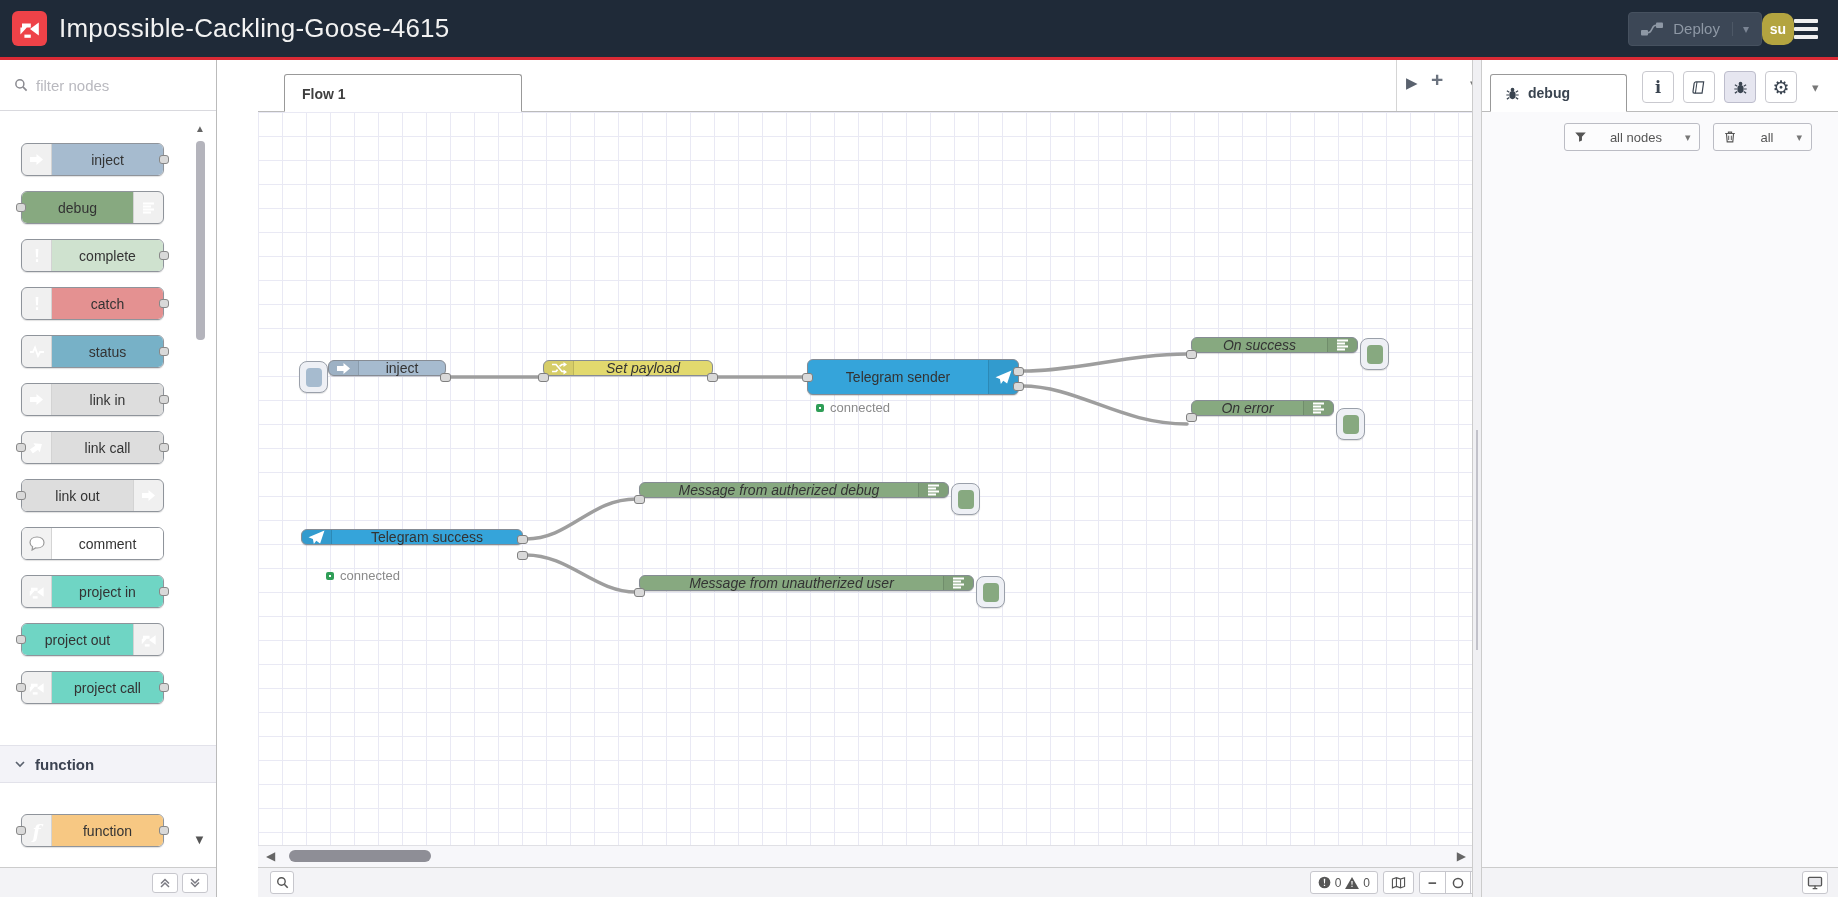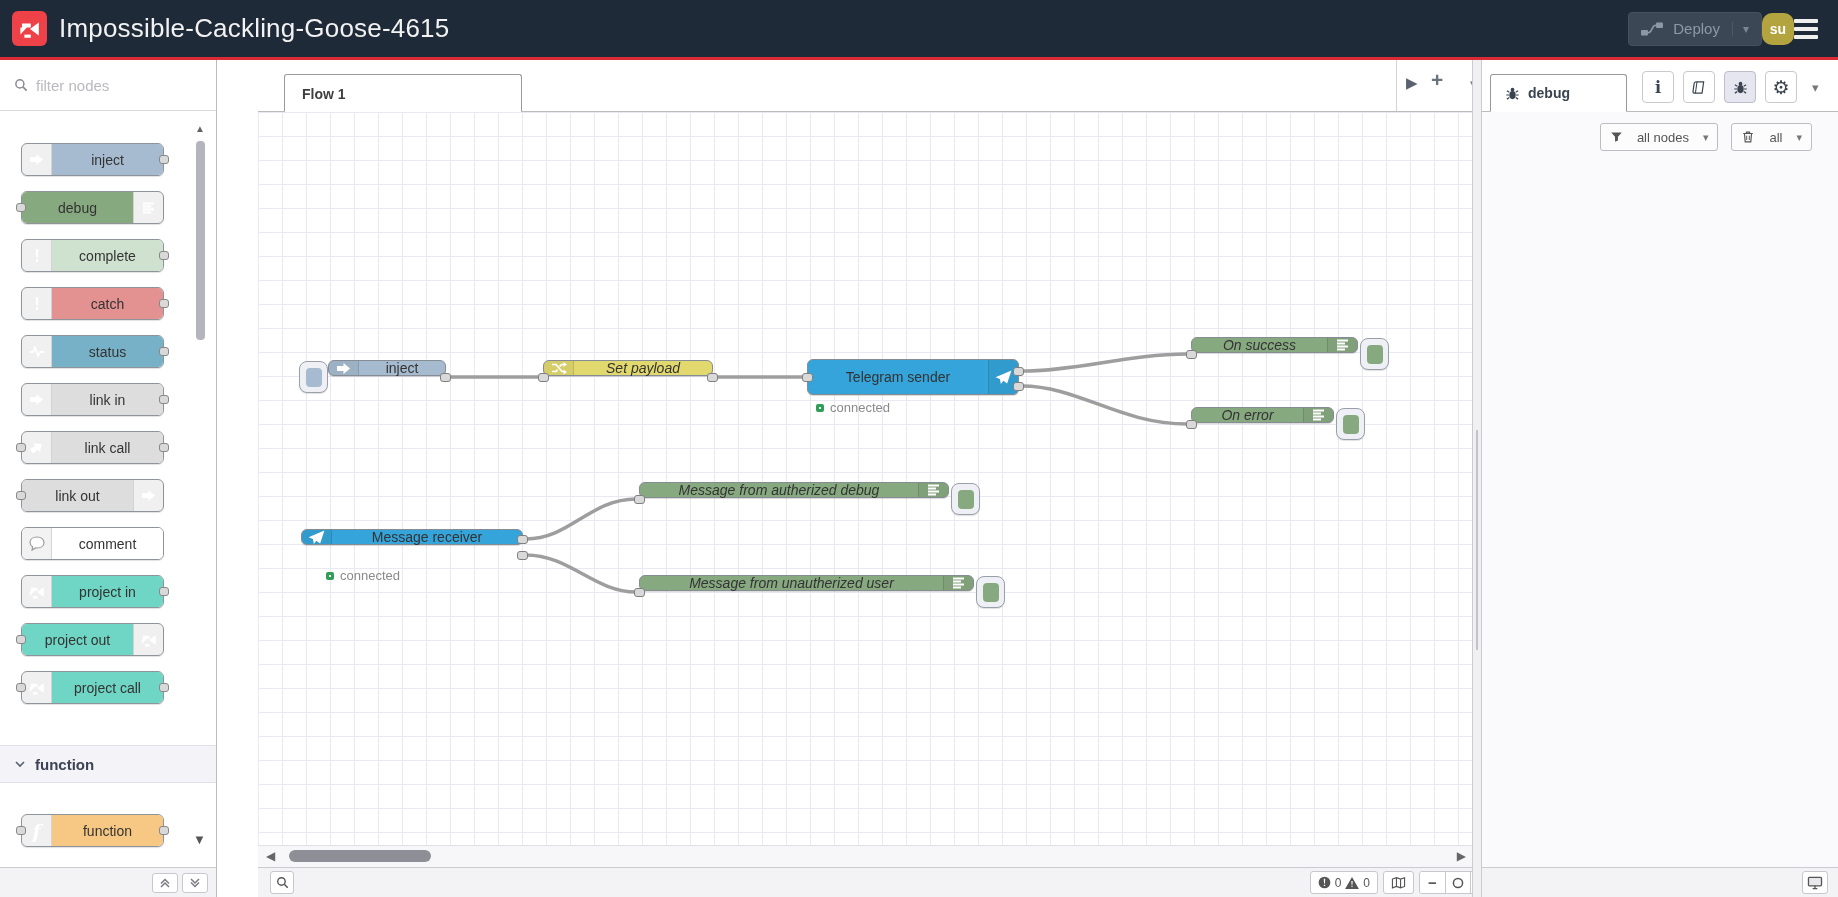--- a/index.html
+++ b/index.html
@@ -62,21 +62,21 @@
   .fnode .ibox { width:30px; display:flex; align-items:center; justify-content:center; background:rgba(0,0,0,.05); }
   .fnode .ibox.l { border-right:1px solid rgba(0,0,0,.12); border-radius:5px 0 0 5px; }
   .fnode .ibox.r { border-left:1px solid rgba(0,0,0,.12); border-radius:0 5px 5px 0; }
   .fnode .nlabel { flex:1; display:flex; align-items:center; justify-content:center; font-size:14px; color:#333; white-space:nowrap; padding:0 10px; }
   .it { font-style:italic; }
   .port { position:absolute; width:11px; height:9px; background:#d9d9d9; border:1px solid #7f7f7f; border-radius:3px; }
   .n-inject{left:70px; top:248px; width:118px; background:#a6bbcf;}
   .n-change{left:285px; top:248px; width:170px; background:#e2d96e;}
   .n-sender{left:549px; top:247px; width:212px; height:36px; background:#35a4da;}
   .n-success{left:933px; top:225px; width:167px; background:#87a980;}
-  .n-error{left:933px; top:295px; width:143px; background:#87a980;justify-content:space-between;}
+  .n-error{left:933px; top:288px; width:143px; background:#87a980;justify-content:space-between;}
   .n-receiver{left:43px; top:417px; width:222px; background:#35a4da;}
   .n-msg1{left:381px; top:370px; width:310px; background:#87a980;}
   .n-msg2{left:381px; top:463px; width:335px; background:#87a980;}
   .node-btn { position:absolute; width:29px; height:32px; background:#eef0f5; border:1px solid #9aa0aa; border-radius:8px; display:flex; align-items:center; justify-content:center; box-shadow:0 1px 1px rgba(0,0,0,.12); }
   .node-btn .inner { width:16px; height:19px; border-radius:4px; }
   .b-inject{left:41px; top:249px;} .b-inject .inner{background:#a6bbcf;}
   .b-success{left:1102px; top:226px;} .b-error{left:1078px; top:296px;}
   .b-msg1{left:693px; top:371px;} .b-msg2{left:718px; top:464px;}
   .green .inner{background:#87a980;}
   .nstatus { position:absolute; display:flex; align-items:center; gap:6px; font-size:13px; color:#8a8a8a; }
@@ -106,21 +106,21 @@
 
   
   .sidebar { position:absolute; left:1482px; right:0; top:0; bottom:0; background:#fafafc; }
   .sb-tabbar { position:relative; height:52px; background:#fff; border-bottom:1px solid #bbb; }
   .sb-tab { position:absolute; left:8px; bottom:-1px; width:137px; height:38px; background:#fff; border:1px solid #999; border-bottom:1px solid #fff; border-radius:3px 3px 0 0; display:flex; align-items:center; gap:8px; padding-left:14px; font-weight:bold; color:#3a4450; font-size:14px; }
   .sb-tools { position:absolute; left:160px; bottom:8px; display:flex; gap:9px; align-items:center; }
   .tool-btn { width:32px; height:32px; border:1px solid #c9c9cf; border-radius:4px; background:#fff; display:flex; align-items:center; justify-content:center; color:#3a4450; }
   .tool-btn.active { background:#e6e6f0; border-color:#bdbdcc; }
   .tool-caret { color:#777; font-size:13px; margin-left:6px; }
   .sb-filter { display:flex; justify-content:flex-end; align-items:center; gap:13px; padding:11px 26px 0 0; }
-  .filter-btn { height:28px; border:1px solid #bbbcc4; border-radius:3px; background:#fcfcfd; color:#555; font-size:13px; display:flex; align-items:center; gap:14px; padding:0 9px; }
+  .filter-btn { height:28px; border:1px solid #bbbcc4; border-radius:3px; background:#fcfcfd; color:#555; font-size:13px; display:flex; align-items:center; gap:23px; padding:0 9px; }
   .filter-btn .caret { color:#777; font-size:11px; }
   .sb-body { position:absolute; top:92px; left:0; right:0; bottom:30px; background:#fafafc; }
   .sb-footer { position:absolute; bottom:0; left:0; right:0; height:30px; background:#f3f3f6; border-top:1px solid #ccc; }
   .sbf-btn { position:absolute; right:10px; top:3px; width:26px; height:23px; background:#fff; border:1px solid #c7c7cd; border-radius:3px; display:flex; align-items:center; justify-content:center; }
 
   .info-i { font-family:"DejaVu Serif", serif; font-weight:bold; font-size:16px; }
   .gear-g { font-size:19px; line-height:1; }
   .fn-f { font-family:"DejaVu Serif", serif; font-style:italic; font-weight:bold; font-size:19px; color:#fff; }
 </style>
 </head>
@@ -479,21 +479,21 @@
         <div class="node-btn green b-error">
             <div class="inner"></div>
           </div>
 
         <div class="fnode n-receiver">
           <div class="ibox l">
               <svg width="17" height="15">
                 <use href="#i-plane"></use>
               </svg>
             </div>
-          <div class="nlabel">Message receiver</div>
+          <div class="nlabel">Telegram success</div>
           <span class="port" style="right:-6px; top:5px;"></span>
           <span class="port" style="right:-6px; top:21px;"></span>
         </div>
         <div class="nstatus s-receiver">
           <span class="status-dot"></span>
           <span>connected</span>
         </div>
 
         <div class="fnode n-msg1">
           <div class="nlabel it">Message from autherized debug</div>

